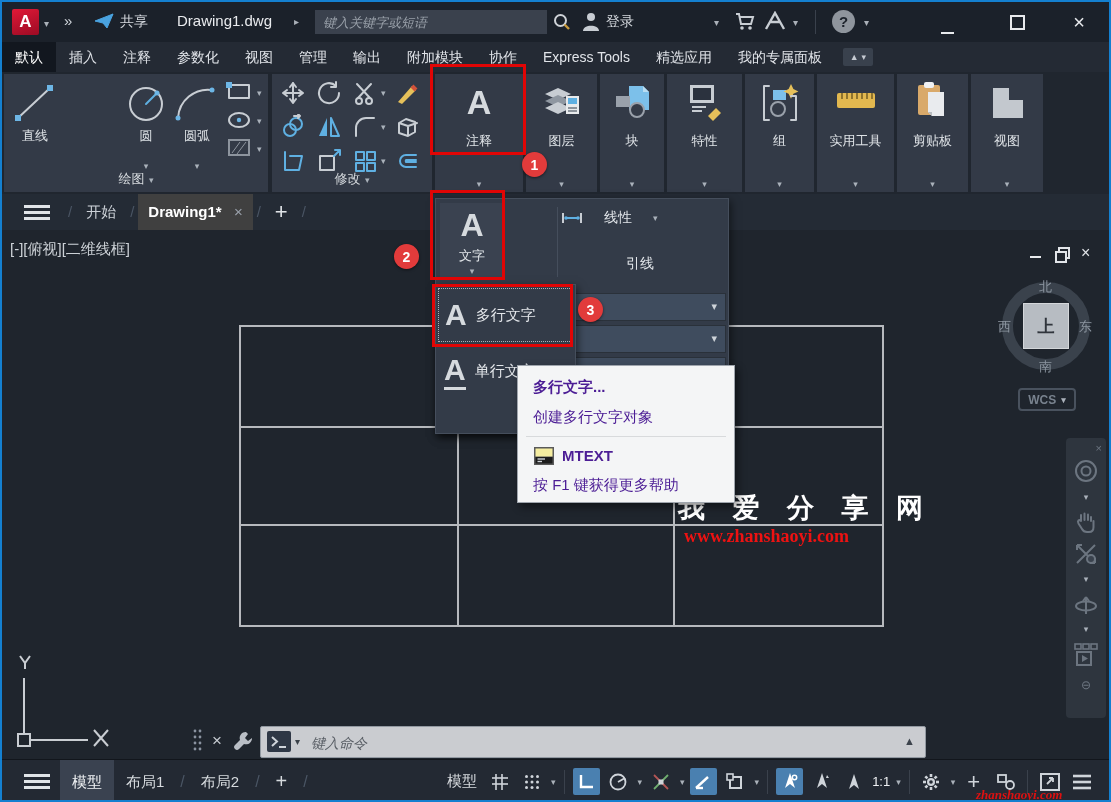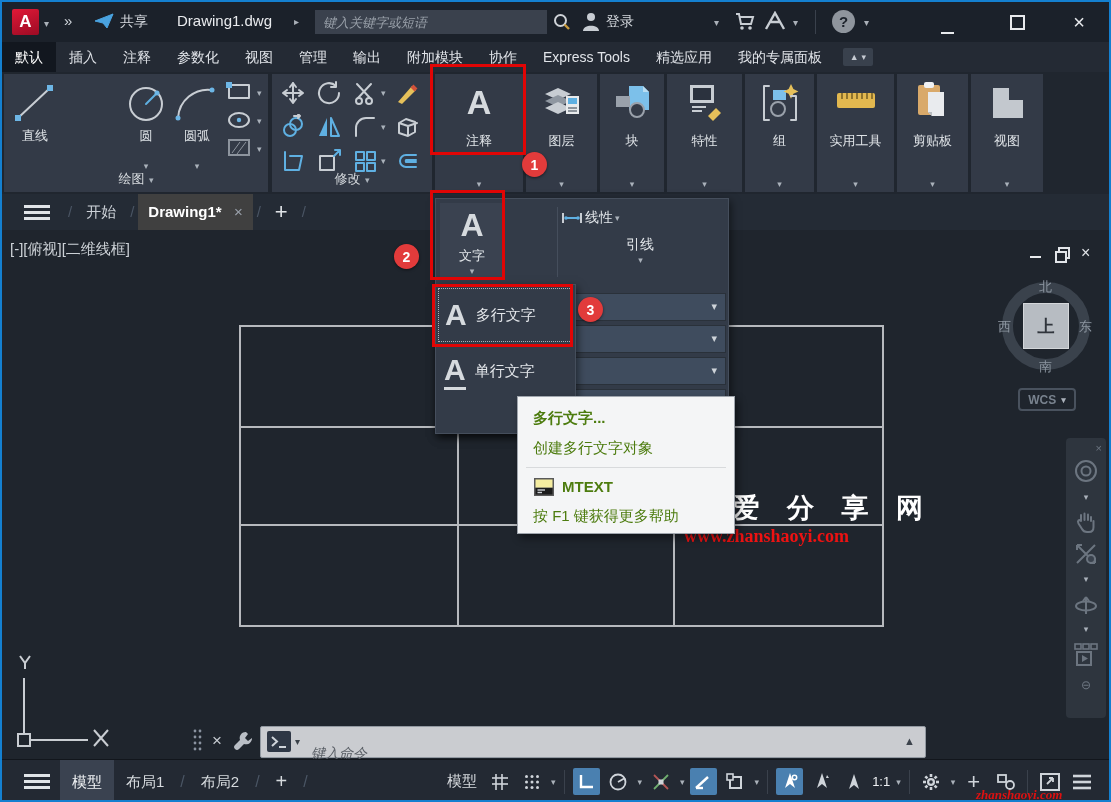--- a/index.html
+++ b/index.html
@@ -55,32 +55,32 @@
               display:flex;align-items:center;justify-content:center;font-size:17px;font-weight:bold;color:#30353c;}
   .vlab{color:#8d96a1;font-size:13px;z-index:4;}
   .wcs{left:1016px;top:386px;width:54px;height:19px;border:2px solid #49525e;border-radius:4px;color:#78828e;
        font-size:12px;font-weight:bold;display:flex;align-items:center;justify-content:center;gap:4px;z-index:3;}
   
   .navbar{left:1064px;top:436px;width:40px;height:280px;background:rgba(150,160,175,0.13);border-radius:4px;z-index:3;
           display:flex;flex-direction:column;align-items:center;color:#6c7580;padding-top:4px;box-sizing:border-box;}
   .navbar .nv{margin:4px 0;}
   
   .flyout{left:433px;top:196px;width:292px;height:234px;background:#333b48;border:1px solid #454e5c;z-index:10;box-shadow:2px 3px 8px rgba(0,0,0,.5);}
-  .frow{position:absolute;left:124px;width:160px;height:26px;display:flex;align-items:center;gap:1px;color:#e0e4e8;font-size:14px;}
+  .frow{position:absolute;left:124px;width:160px;height:26px;display:flex;align-items:center;gap:20px;color:#e0e4e8;font-size:14px;}
   .combo{position:absolute;left:4px;width:284px;height:26px;background:#3f4c5e;border:1px solid #2a313a;z-index:1;}
   .combo .dd{position:absolute;right:8px;top:6px;color:#ced3d9;font-size:11px;}
   .textfly{left:433px;top:282px;width:139px;height:148px;background:#333b48;border:1px solid #454e5c;z-index:12;box-shadow:2px 3px 8px rgba(0,0,0,.5);}
   .tfrow{position:absolute;left:2px;width:134px;height:54px;display:flex;align-items:center;gap:9px;color:#e3e6ea;font-size:15px;padding-left:6px;box-sizing:border-box;}
   .tfA{font-size:30px;font-weight:bold;color:#d6dade;line-height:34px;}
   
   .tooltip{left:515px;top:363px;width:216px;height:136px;background:#f4f5f6;border:1px solid #9fa5ad;z-index:20;
-           box-shadow:3px 4px 8px rgba(0,0,0,.45);color:#4d7c0f;font-size:15px;margin-top:31px;}
+           box-shadow:3px 4px 8px rgba(0,0,0,.45);color:#4c1d95;font-size:15px;}
   
   .cmdbar{left:258px;top:724px;width:664px;height:30px;background:#caccd0;border:1px solid #9299a1;border-radius:2px;z-index:5;}
-  .cmdinput{position:absolute;left:48px;top:12px;width:560px;height:26px;border:none;outline:none;background:transparent;
+  .cmdinput{position:absolute;left:48px;top:2px;width:560px;height:26px;border:none;outline:none;background:transparent;
             font-style:italic;font-size:14px;color:#565c64;font-family:"Liberation Sans",sans-serif;}
   .cmdinput::placeholder{color:#5a5f66;font-style:italic;}
   
   .statusbar{left:0;top:757px;width:100%;height:43px;background:#232933;border-top:1px solid #12161c;z-index:6;color:#d6dade;}
   .sbtab{line-height:43px;padding:0 12px;font-size:15px;}
   .sbtab.active{background:#3a4250;color:#f0f2f4;}
   .sicon{width:27px;height:27px;display:flex;align-items:center;justify-content:center;border-radius:2px;}
   .sicon.on{background:#4a80b0;}
   .ssep{width:1px;height:24px;background:#3a414c;margin:0 3px;}
   .ddt{font-size:9px;color:#aab1ba;margin-left:1px;}

